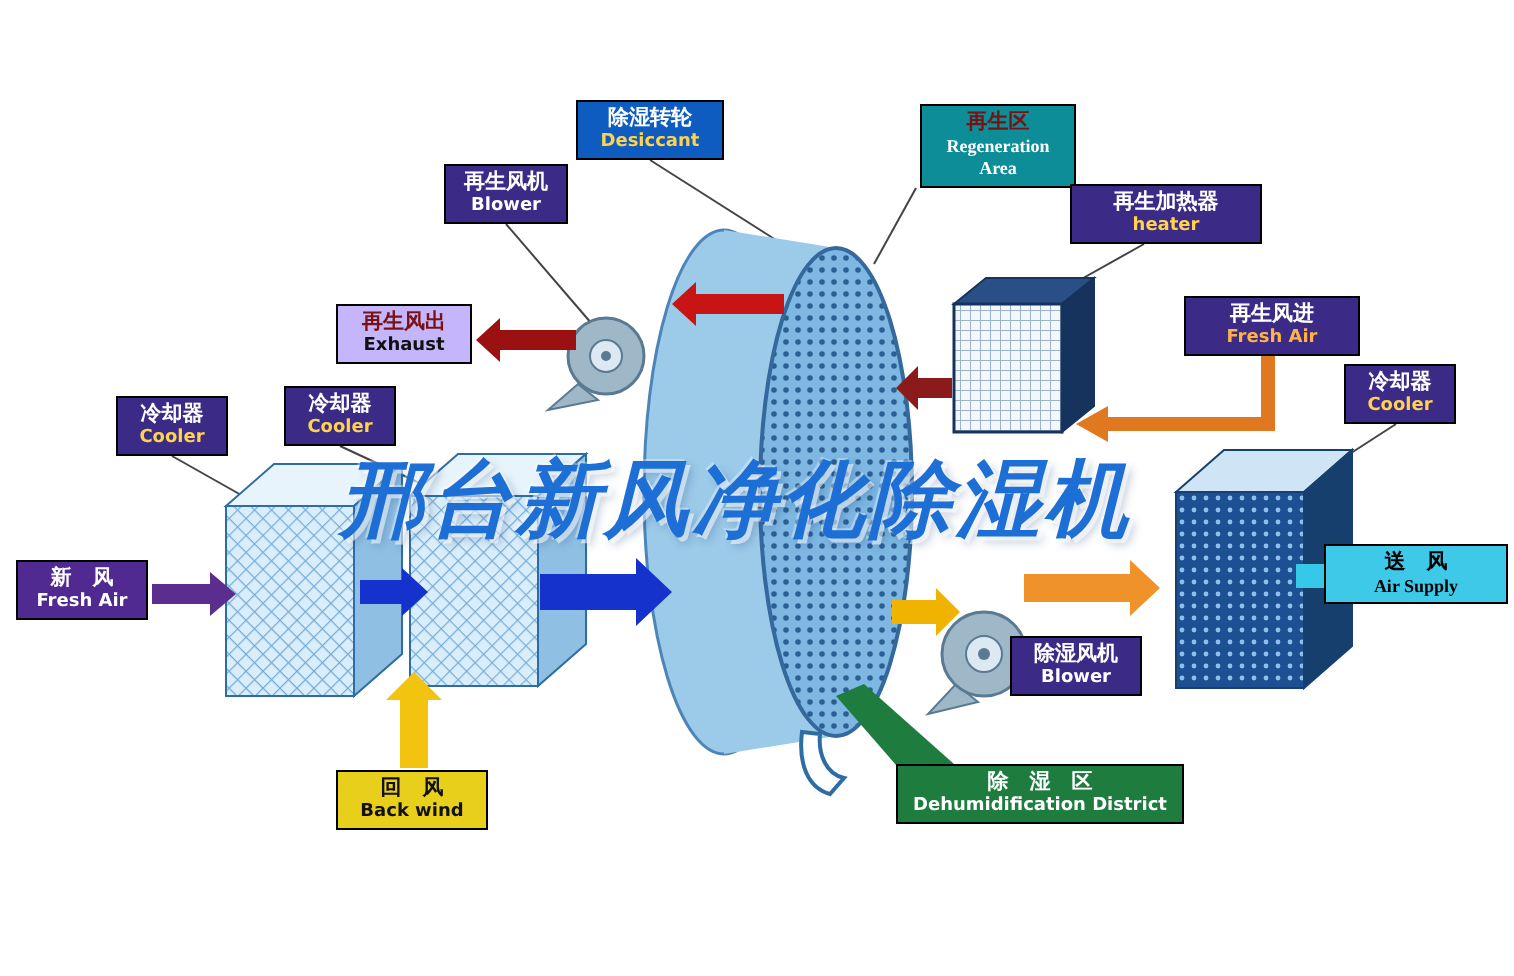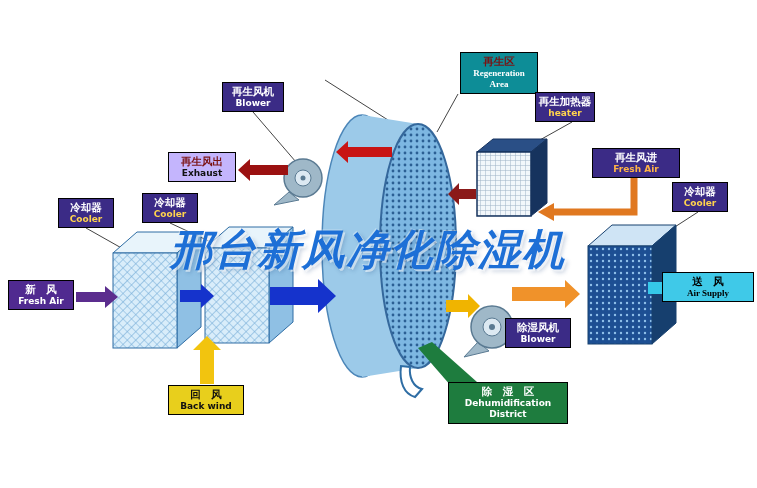--- a/index.html
+++ b/index.html
@@ -127,27 +127,31 @@
     <polygon points="554,203 538,212 554,221" fill="#e07820"></polygon>
 
     <polygon points="418,348 432,342 486,390 458,394" fill="#1e7c3e"></polygon>
   </svg>
 
   <div class="lb purple en-white" style="left:222px;top:82px;width:62px;">
     <div class="zh">再生风机</div>
     <div class="en">Blower</div>
   </div>
 
+  <div class="lb blue-box" style="left:288px;top:50px;width:74px;">
+    <div class="zh">除湿转轮</div>
+    <div class="en">Desiccant</div>
+  </div>
 
   <div class="lb teal" style="left:420px;top:52px;width:78px;">
     <div class="zh">再生区</div>
     <div class="en">Regeneration Area</div>
   </div>
 
-  <div class="lb purple" style="left:535px;top:92px;width:60px;">
+  <div class="lb purple" style="left:535px;top:92px;width:96px;">
     <div class="zh">再生加热器</div>
     <div class="en">heater</div>
   </div>
 
   <div class="lb tan" style="left:168px;top:152px;width:68px;">
     <div class="zh">再生风出</div>
     <div class="en">Exhaust</div>
   </div>
 
   <div class="lb purple" style="left:58px;top:198px;width:56px;">
@@ -183,20 +187,20 @@
   <div class="lb yellow-box" style="left:168px;top:385px;width:76px;">
     <div class="zh">回　风</div>
     <div class="en">Back wind</div>
   </div>
 
   <div class="lb purple en-white" style="left:505px;top:318px;width:66px;">
     <div class="zh">除湿风机</div>
     <div class="en">Blower</div>
   </div>
 
-  <div class="lb green-box" style="left:448px;top:382px;width:120px;">
+  <div class="lb green-box" style="left:448px;top:382px;width:144px;">
     <div class="zh">除　湿　区</div>
     <div class="en">Dehumidification District</div>
   </div>
 
   <div class="watermark">邢台新风净化除湿机</div>
 
 </div>
 
 </body></html>

